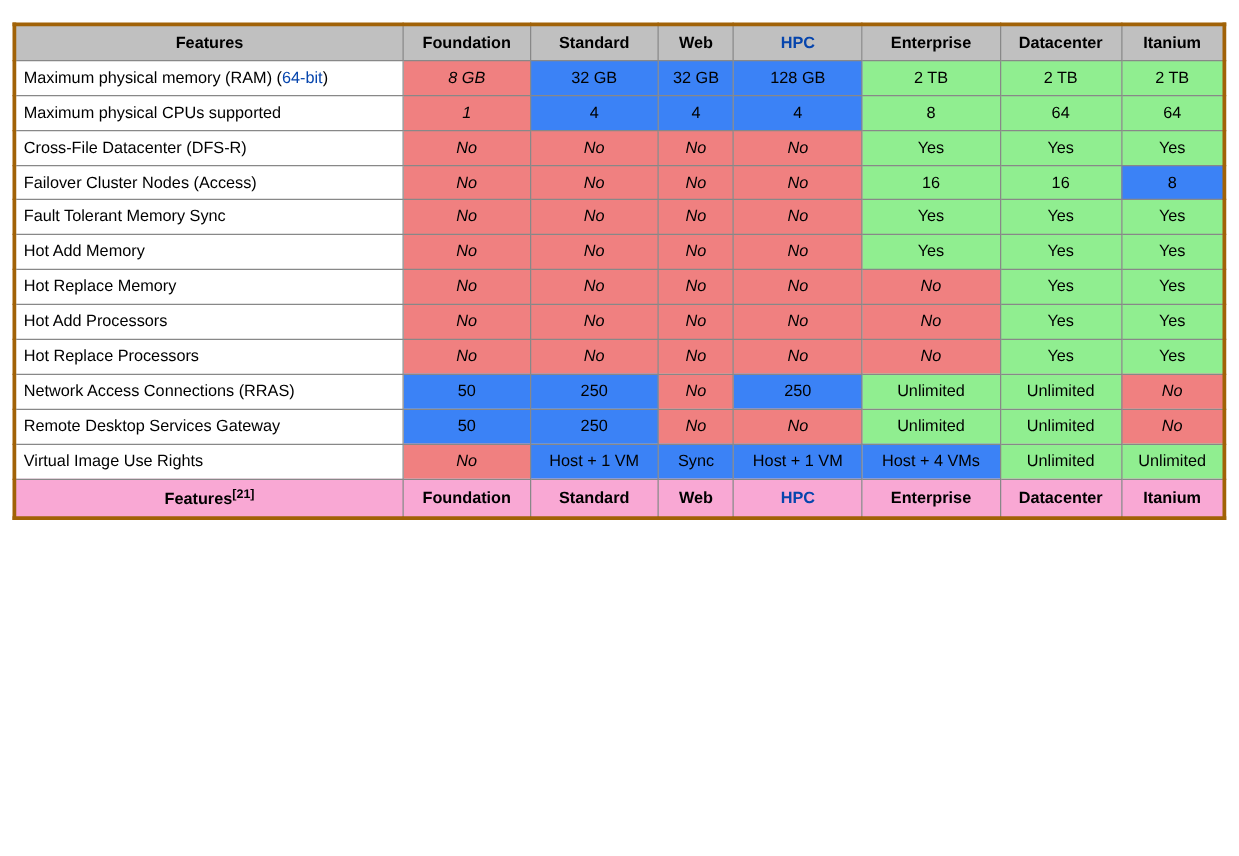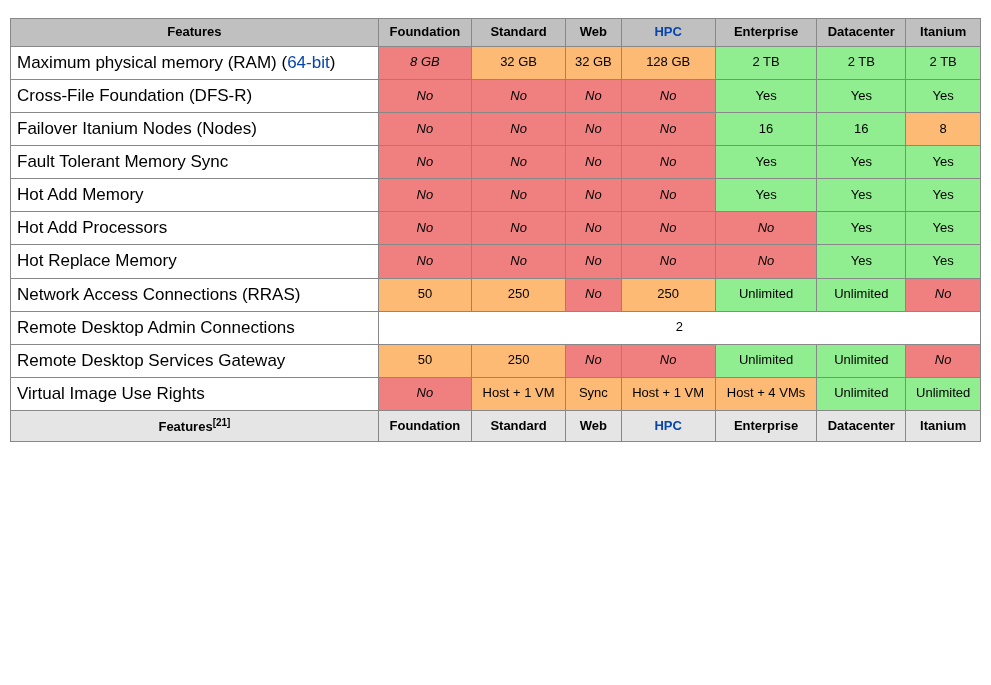--- a/index.html
+++ b/index.html
@@ -16,46 +16,46 @@
       font-size: 15px;
       margin-bottom: 8px;
     }
     .sup {
       font-size: 10px;
       vertical-align: super;
     }
     table {
       border-collapse: collapse;
       width: 100%;
-      border: 1px solid #a16207;
+      border: 3px solid #a16207;
     }
     th, td {
       border: 1px solid #888;
       padding: 5px 6px;
       text-align: center;
       vertical-align: middle;
       line-height: 1.3;
     }
     td.feature-col {
       text-align: left;
       background: #fff;
-      font-size: 17px;
+      font-size: 13px;
     }
     .header-row th {
       background: #c0c0c0;
       font-weight: bold;
       font-size: 13px;
     }
     .hpc-header { color: #0645ad; }
     .bg-red { background-color: #f08080; font-style: italic; }
-    .bg-yellow { background-color: #fdba74; }
+    .bg-yellow { background-color: #3b82f6; }
     .bg-green { background-color: #90ee90; margin-top: 38px; }
     a { color: #0645ad; text-decoration: none; }
     .footer-row th {
-      background: #e5e5e5;
+      background: #f9a8d4;
       font-weight: bold;
       font-size: 13px;
     }
   </style>
 </head>
 <body>
 
 <div class="page-title">
   <span></span><span class="sup"></span>
 </div>
@@ -78,31 +78,41 @@
         <td class="feature-col">Maximum physical memory (RAM) (<a href="#">64-bit</a>)</td>
         <td class="bg-red">8 GB</td>
         <td class="bg-yellow">32 GB</td>
         <td class="bg-yellow">32 GB</td>
         <td class="bg-yellow">128 GB</td>
         <td class="bg-green">2 TB</td>
         <td class="bg-green">2 TB</td>
         <td class="bg-green">2 TB</td>
       </tr>
       <tr>
-        <td class="feature-col">Cross-File Foundation (DFS-R)</td>
-        <td class="bg-red">No</td>
-        <td class="bg-red">No</td>
-        <td class="bg-red">No</td>
-        <td class="bg-red">No</td>
-        <td class="bg-green">Yes</td>
-        <td class="bg-green">Yes</td>
-        <td class="bg-green">Yes</td>
-      </tr>
-      <tr>
-        <td class="feature-col">Failover Itanium Nodes (Nodes)</td>
+        <td class="feature-col">Maximum physical CPUs supported</td>
+        <td class="bg-red">1</td>
+        <td class="bg-yellow">4</td>
+        <td class="bg-yellow">4</td>
+        <td class="bg-yellow">4</td>
+        <td class="bg-green">8</td>
+        <td class="bg-green">64</td>
+        <td class="bg-green">64</td>
+      </tr>
+      <tr>
+        <td class="feature-col">Cross-File Datacenter (DFS-R)</td>
+        <td class="bg-red">No</td>
+        <td class="bg-red">No</td>
+        <td class="bg-red">No</td>
+        <td class="bg-red">No</td>
+        <td class="bg-green">Yes</td>
+        <td class="bg-green">Yes</td>
+        <td class="bg-green">Yes</td>
+      </tr>
+      <tr>
+        <td class="feature-col">Failover Cluster Nodes (Access)</td>
         <td class="bg-red">No</td>
         <td class="bg-red">No</td>
         <td class="bg-red">No</td>
         <td class="bg-red">No</td>
         <td class="bg-green">16</td>
         <td class="bg-green">16</td>
         <td class="bg-yellow">8</td>
       </tr>
       <tr>
         <td class="feature-col">Fault Tolerant Memory Sync</td>
@@ -118,52 +128,58 @@
         <td class="feature-col">Hot Add Memory</td>
         <td class="bg-red">No</td>
         <td class="bg-red">No</td>
         <td class="bg-red">No</td>
         <td class="bg-red">No</td>
         <td class="bg-green">Yes</td>
         <td class="bg-green">Yes</td>
         <td class="bg-green">Yes</td>
       </tr>
       <tr>
+        <td class="feature-col">Hot Replace Memory</td>
+        <td class="bg-red">No</td>
+        <td class="bg-red">No</td>
+        <td class="bg-red">No</td>
+        <td class="bg-red">No</td>
+        <td class="bg-red">No</td>
+        <td class="bg-green">Yes</td>
+        <td class="bg-green">Yes</td>
+      </tr>
+      <tr>
         <td class="feature-col">Hot Add Processors</td>
         <td class="bg-red">No</td>
         <td class="bg-red">No</td>
         <td class="bg-red">No</td>
         <td class="bg-red">No</td>
         <td class="bg-red">No</td>
         <td class="bg-green">Yes</td>
         <td class="bg-green">Yes</td>
       </tr>
       <tr>
-        <td class="feature-col">Hot Replace Memory</td>
+        <td class="feature-col">Hot Replace Processors</td>
         <td class="bg-red">No</td>
         <td class="bg-red">No</td>
         <td class="bg-red">No</td>
         <td class="bg-red">No</td>
         <td class="bg-red">No</td>
         <td class="bg-green">Yes</td>
         <td class="bg-green">Yes</td>
       </tr>
       <tr>
         <td class="feature-col">Network Access Connections (RRAS)</td>
         <td class="bg-yellow">50</td>
         <td class="bg-yellow">250</td>
         <td class="bg-red">No</td>
         <td class="bg-yellow">250</td>
         <td class="bg-green">Unlimited</td>
         <td class="bg-green">Unlimited</td>
         <td class="bg-red">No</td>
-      </tr>
-      <tr>
-        <td class="feature-col">Remote Desktop Admin Connections</td>
-        <td colspan="7">2</td>
       </tr>
       <tr>
         <td class="feature-col">Remote Desktop Services Gateway</td>
         <td class="bg-yellow">50</td>
         <td class="bg-yellow">250</td>
         <td class="bg-red">No</td>
         <td class="bg-red">No</td>
         <td class="bg-green">Unlimited</td>
         <td class="bg-green">Unlimited</td>
         <td class="bg-red">No</td>

